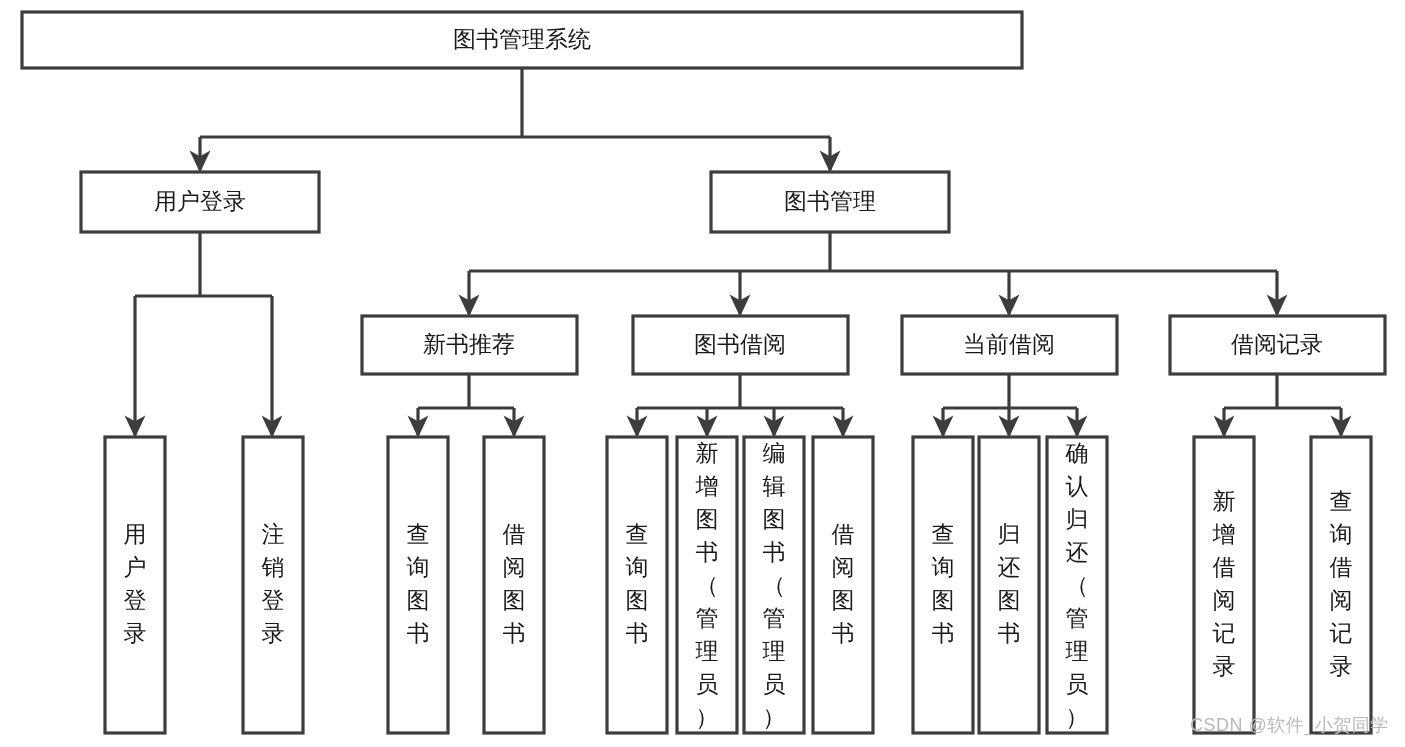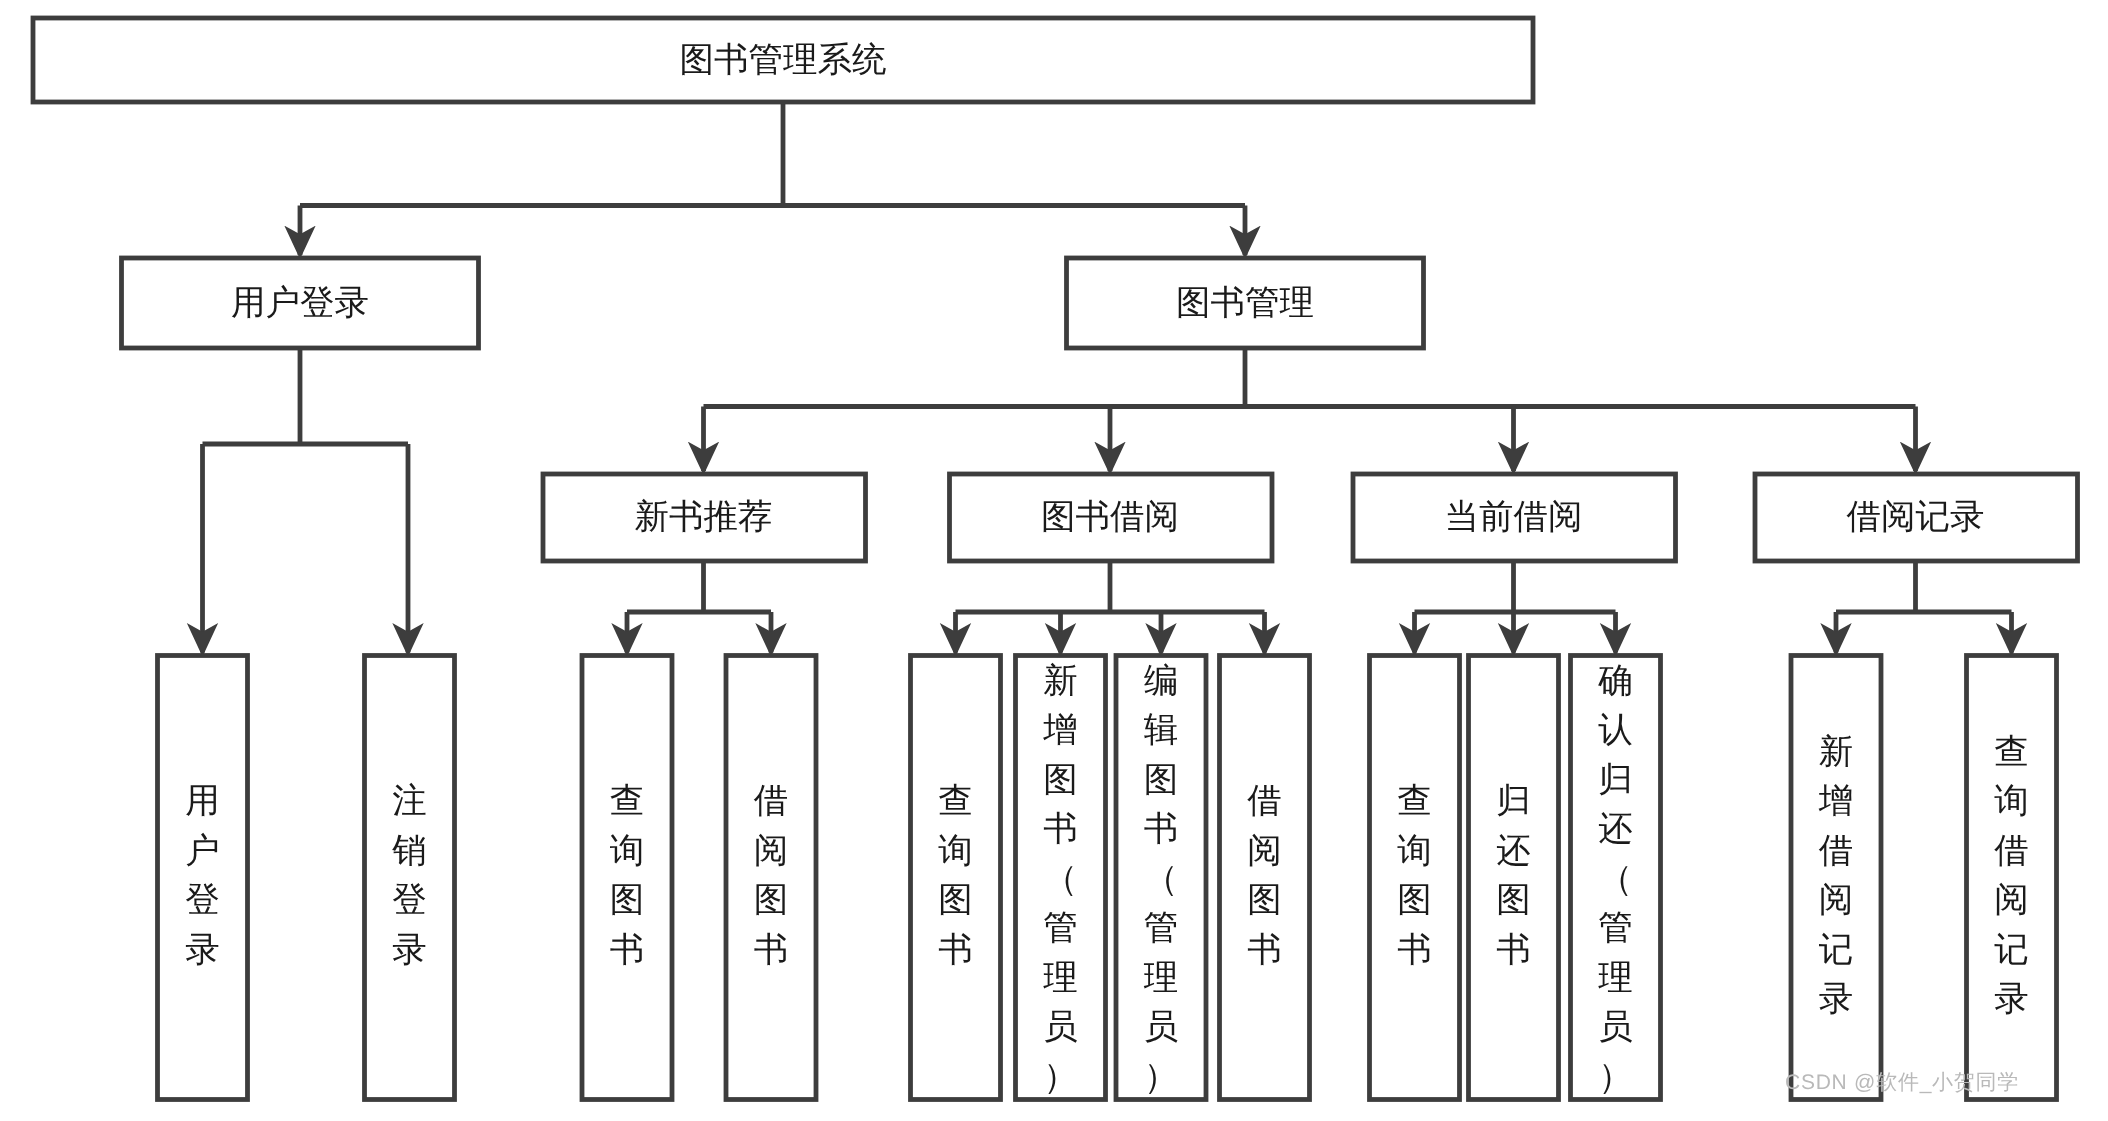--- a/index.html
+++ b/index.html
@@ -17,21 +17,21 @@
     font-family:"Liberation Sans","DejaVu Sans",sans-serif;
     font-size:23px;fill:#1a1a1a;
     text-anchor:middle;dominant-baseline:middle;
     white-space:pre;
   }
   .node-label.vertical{font-size:23px;}
   .watermark{
     position:absolute;
     left:1190px;top:713px;
     font-family:"Liberation Sans","DejaVu Sans",sans-serif;
-    font-size:14px;
+    font-size:18px;
     color:#b9b9b9;
     letter-spacing:0.5px;
     white-space:nowrap;
     pointer-events:none;
   }
 </style>
 </head>
 <body>
 
 <div id="diagram-root">

